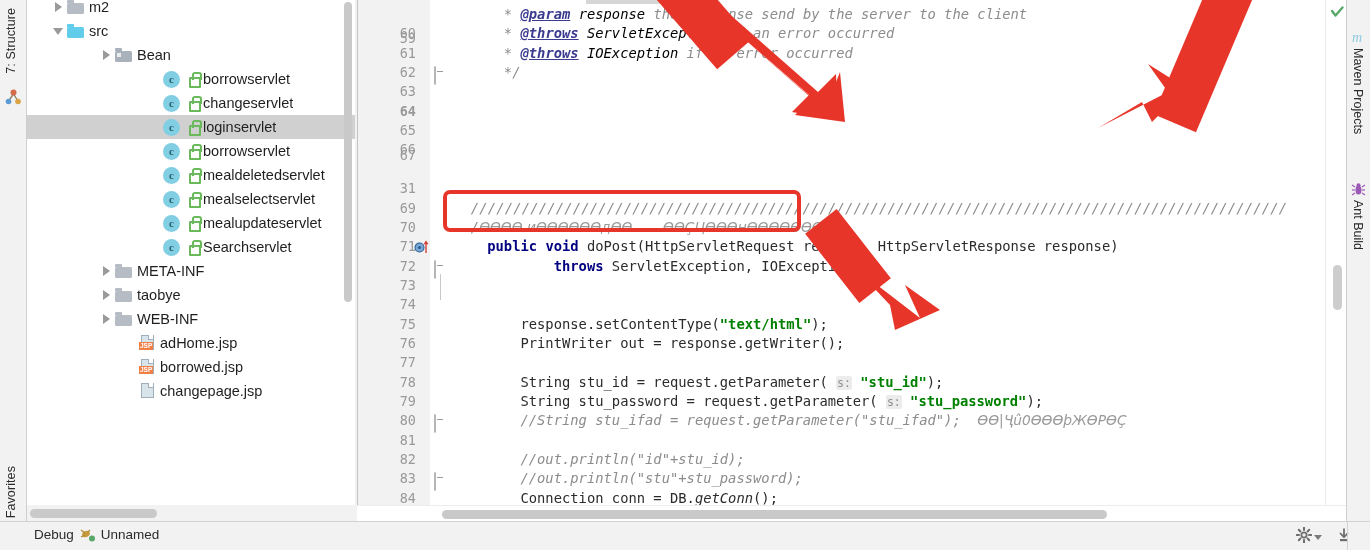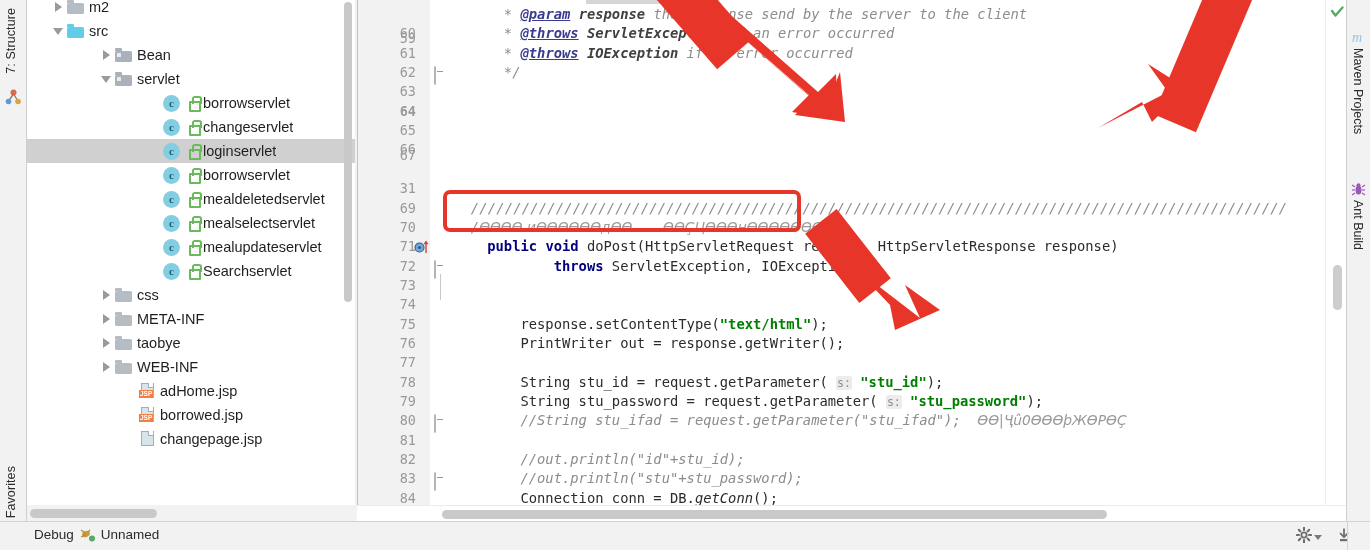--- a/index.html
+++ b/index.html
@@ -195,21 +195,21 @@
   }
   .cl {
     position: absolute; left: 96px;
     font-family: "DejaVu Sans Mono", monospace;
     font-size: 13.8px;
     color: #2b2b2b;
     white-space: pre;
   }
   .cmt  { color: #8c8c8c; font-style: italic; }
   .tag  { color: #3a3a8f; font-style: italic; font-weight: bold; text-decoration: underline; }
-  .tagv { color: #404040; font-style: italic; font-weight: bold; }
+  .tagv { color: #000000; font-style: italic; font-weight: normal; }
   .kw   { color: #000080; font-weight: bold; }
   .str  { color: #008000; font-weight: bold; }
   .hint { color: #909090; font-size: 11.5px; background: #ececec; border-radius: 2px; padding: 0 1px;}
   .moji { color: #9a9a9a; font-style: italic; font-family: "DejaVu Sans", sans-serif; }
   .slashes { color: #8c8c8c; font-style: italic; letter-spacing: .2px; }
 
   
   .foldmark {
     position: absolute; left: 76px;
     width: 13px; height: 13px;
@@ -376,32 +376,20 @@
           <span style="display: flex; align-items: center;">
             <span class="ico pkg">
               <span class="tab"></span>
               <span class="body"></span>
               <span class="dot"></span>
             </span>
           </span>
           <span class="lbl">Bean</span>
         </div>
         <div class="row">
-          <span style="flex: 0 0 72px;"></span>
-          <span class="twisty expanded"></span>
-          <span style="display: flex; align-items: center;">
-            <span class="ico pkg">
-              <span class="tab"></span>
-              <span class="body"></span>
-              <span class="dot"></span>
-            </span>
-          </span>
-          <span class="lbl">servlet</span>
-        </div>
-        <div class="row">
           <span style="flex: 0 0 120px;"></span>
           <span class="twisty "></span>
           <span style="display: flex; align-items: center;">
             <span class="ico cls">c</span>
             <span class="lockicon"></span>
           </span>
           <span class="lbl">borrowservlet</span>
         </div>
         <div class="row">
           <span style="flex: 0 0 120px;"></span>
@@ -458,31 +446,20 @@
           <span class="lbl">mealupdateservlet</span>
         </div>
         <div class="row">
           <span style="flex: 0 0 120px;"></span>
           <span class="twisty "></span>
           <span style="display: flex; align-items: center;">
             <span class="ico cls">c</span>
             <span class="lockicon"></span>
           </span>
           <span class="lbl">Searchservlet</span>
-        </div>
-        <div class="row">
-          <span style="flex: 0 0 72px;"></span>
-          <span class="twisty collapsed"></span>
-          <span style="display: flex; align-items: center;">
-            <span class="ico folder plain">
-              <span class="tab"></span>
-              <span class="body"></span>
-            </span>
-          </span>
-          <span class="lbl">css</span>
         </div>
         <div class="row">
           <span style="flex: 0 0 72px;"></span>
           <span class="twisty collapsed"></span>
           <span style="display: flex; align-items: center;">
             <span class="ico folder plain">
               <span class="tab"></span>
               <span class="body"></span>
             </span>
           </span>

